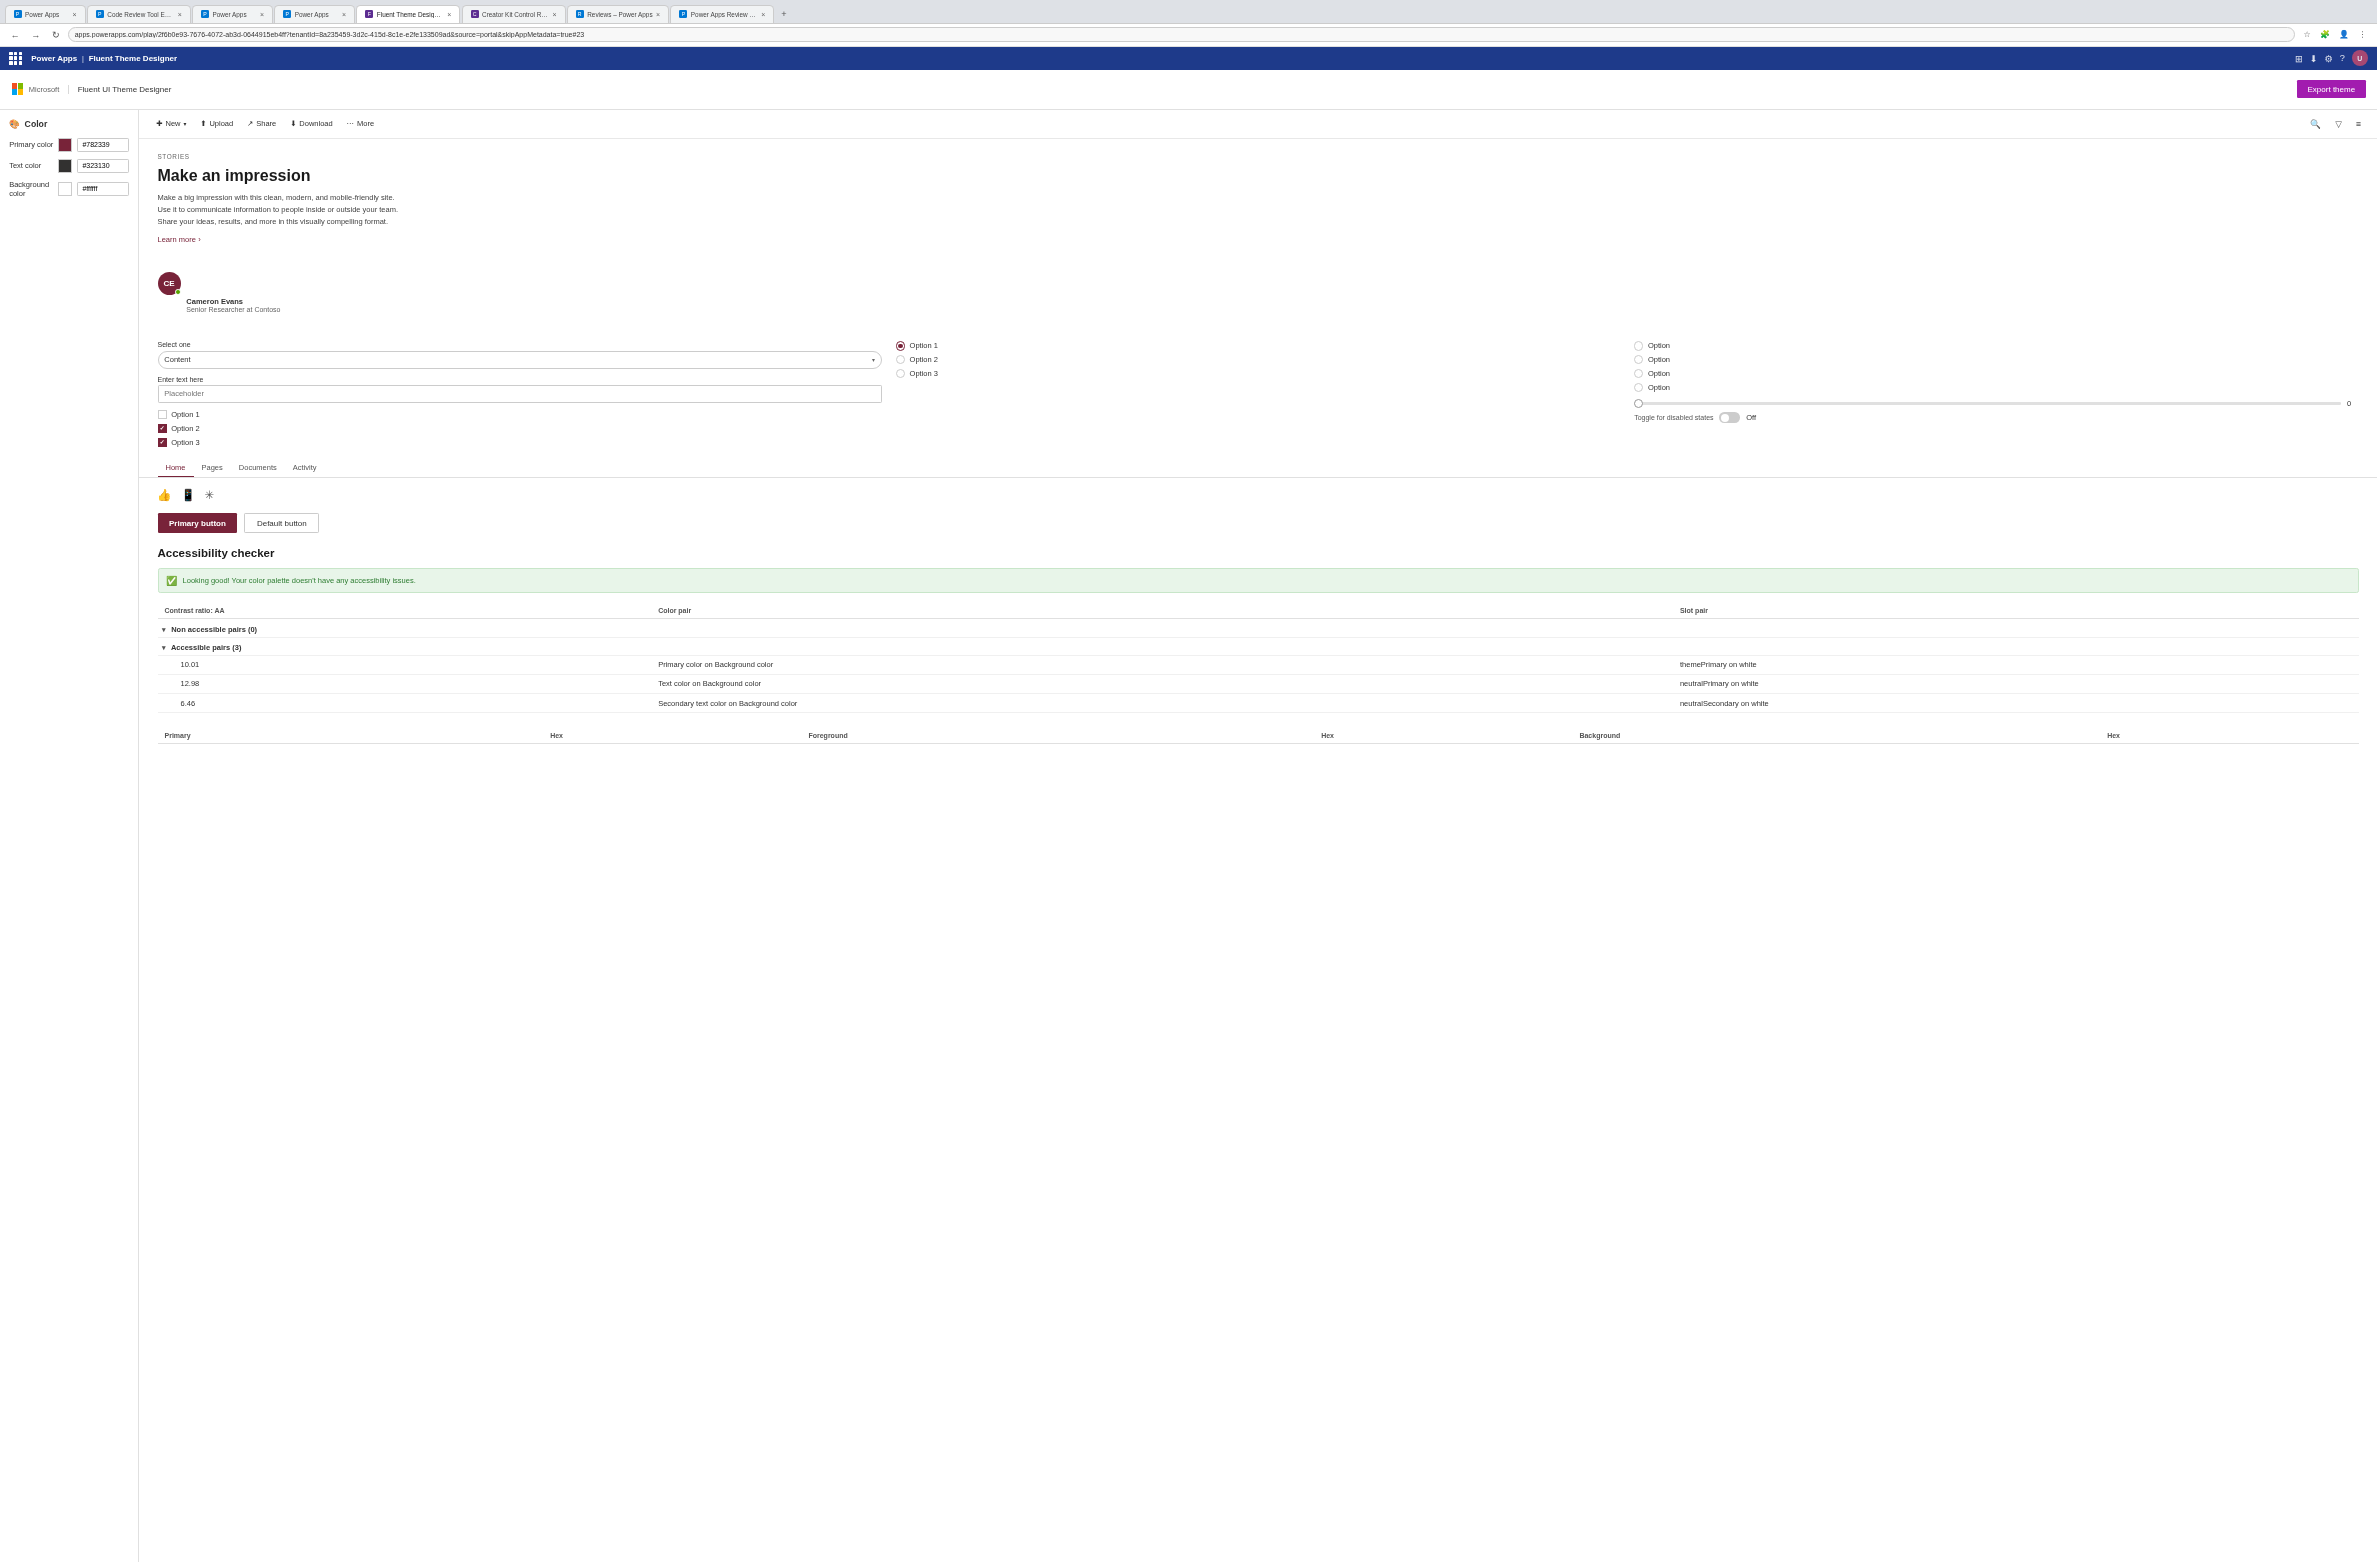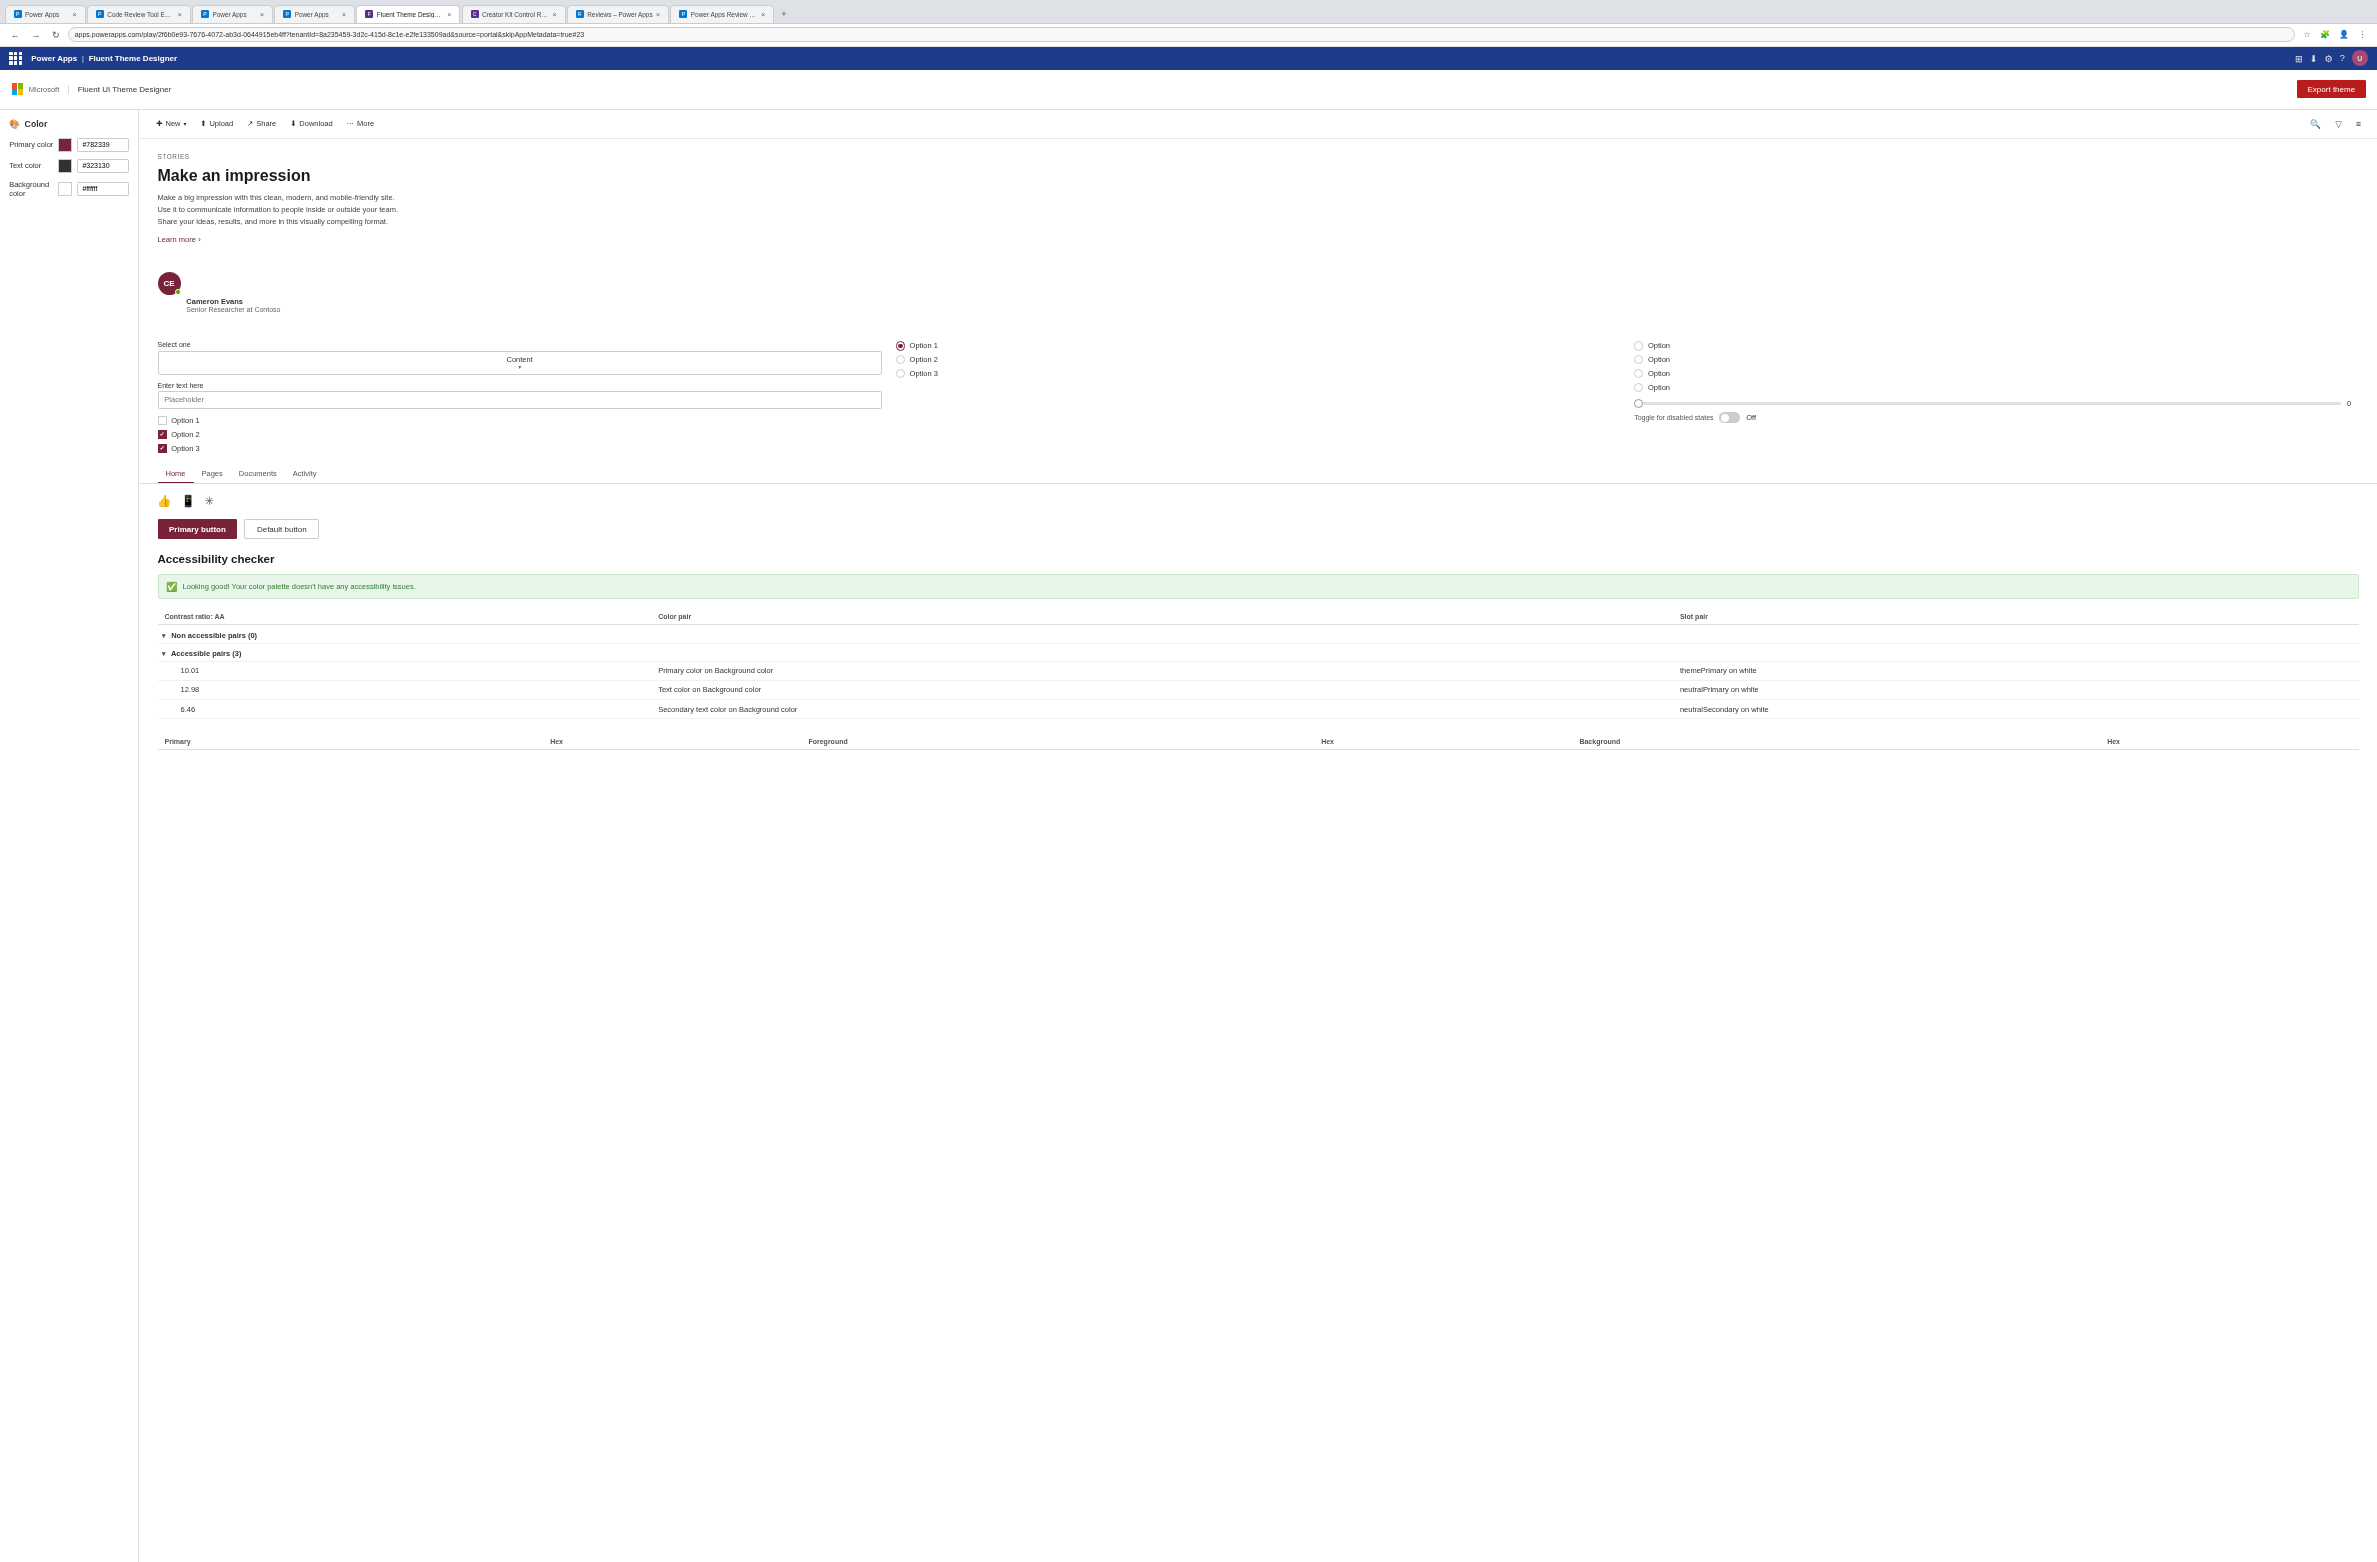--- a/index.html
+++ b/index.html
@@ -27,21 +27,21 @@
     .app-grid-icon span { display: block; width: 3.5px; height: 3.5px; background: white; border-radius: 0.6px; }
     .app-header-title { font-size: 8px; font-weight: 600; display: flex; align-items: center; gap: 4.6px; }
     .app-header-sep { opacity: 0.5; }
     .app-header-right { margin-left: auto; display: flex; align-items: center; gap: 7px; }
     .app-header-icon { font-size: 9.2px; cursor: pointer; opacity: 0.85; }
 
     
     .app-subheader { background: white; display: flex; align-items: center; padding: 4.6px 11.5px; border-bottom: 0.6px solid #e0e0e0; height: 40px; }
     .app-logo-area { display: flex; align-items: center; gap: 5.8px; font-size: 8.7px; color: #444; font-weight: 500; }
     .ms-logo { display: flex; gap: 1.2px; }
-    .export-btn { margin-left: auto; background: #b91c1c; color: white; border: none; padding: 4.6px 10.4px; font-size: 8px; font-weight: 500; cursor: pointer; border-radius: 1.2px; }
+    .export-btn { margin-left: auto; background: #a21caf; color: white; border: none; padding: 4.6px 10.4px; font-size: 8px; font-weight: 500; cursor: pointer; border-radius: 1.2px; }
 
     
     .main-layout { display: flex; height: calc(100vh - 75px); overflow: hidden; }
 
     
     .sidebar { width: 139px; background: white; border-right: 0.6px solid #e0e0e0; padding: 9.2px; flex-shrink: 0; }
     .sidebar-header { display: flex; align-items: center; gap: 4.6px; font-size: 8.7px; font-weight: 600; color: #333; margin-bottom: 9.2px; }
     .color-section { display: flex; flex-direction: column; gap: 7px; }
     .color-row { display: flex; align-items: center; gap: 4.6px; }
     .color-label { font-size: 7.5px; color: #333; flex: 1; }
@@ -64,21 +64,21 @@
     .body-text { font-size: 7.5px; color: #444; line-height: 1.6; max-width: 242px; margin-bottom: 7px; }
     .learn-more { color: #782339; font-size: 7.5px; text-decoration: none; cursor: pointer; display: inline-flex; align-items: center; gap: 2.3px; margin-bottom: 9.2px; }
 
     .persona { display: flex; align-items: center; gap: 5.8px; margin-bottom: 14px; }
     .persona-avatar { width: 23px; height: 23px; border-radius: 50%; background: #782339; color: white; display: flex; align-items: center; justify-content: center; font-size: 8px; font-weight: 600; position: relative; flex-shrink: 0; }
     .persona-badge { position: absolute; bottom: 0; right: 0; width: 5.8px; height: 5.8px; background: #57a300; border-radius: 50%; border: 1.2px solid white; }
     .persona-info { display: flex; flex-direction: column; margin-top: 44px; }
     .persona-name { font-size: 7.5px; font-weight: 600; color: #333; }
     .persona-title { font-size: 7px; color: #666; }
     .dropdown-label { font-size: 7px; color: #333; margin-bottom: 2.3px; }
-    .dropdown-control { display: flex; align-items: center; justify-content: space-between; padding: 3.5px 5.8px; border: 0.6px solid #ccc; border-radius: 2px; font-size: 7.5px; color: #333; cursor: pointer; flex-direction: column; }
+    .dropdown-control { display: flex; align-items: center; justify-content: space-between; padding: 3.5px 5.8px; border: 0.6px solid #ccc; border-radius: 9px; font-size: 7.5px; color: #333; cursor: pointer; }
     .dropdown-arrow { font-size: 5.8px; color: #666; }
     .text-input-label { font-size: 7px; color: #333; margin-bottom: 2.3px; }
     .text-input { width: 100%; padding: 3.5px 5.8px; border: 0.6px solid #ccc; border-radius: 1.2px; font-size: 7.5px; color: #999; }
     .checkbox-row { display: flex; align-items: center; gap: 4.6px; font-size: 7.5px; color: #333; }
     .checkbox-item { width: 9.2px; height: 9.2px; border: 0.9px solid #ccc; display: flex; align-items: center; justify-content: center; cursor: pointer; flex-shrink: 0; }
     .checkbox-item.checked { background: #782339; border-color: #782339; }
     .checkbox-item.checked::after { content: '✓'; color: white; font-size: 5.8px; font-weight: 700; }
 
     .radio-group { display: flex; flex-direction: column; gap: 4.6px; }
     .radio-row { display: flex; align-items: center; gap: 4.6px; font-size: 7.5px; color: #333; }

